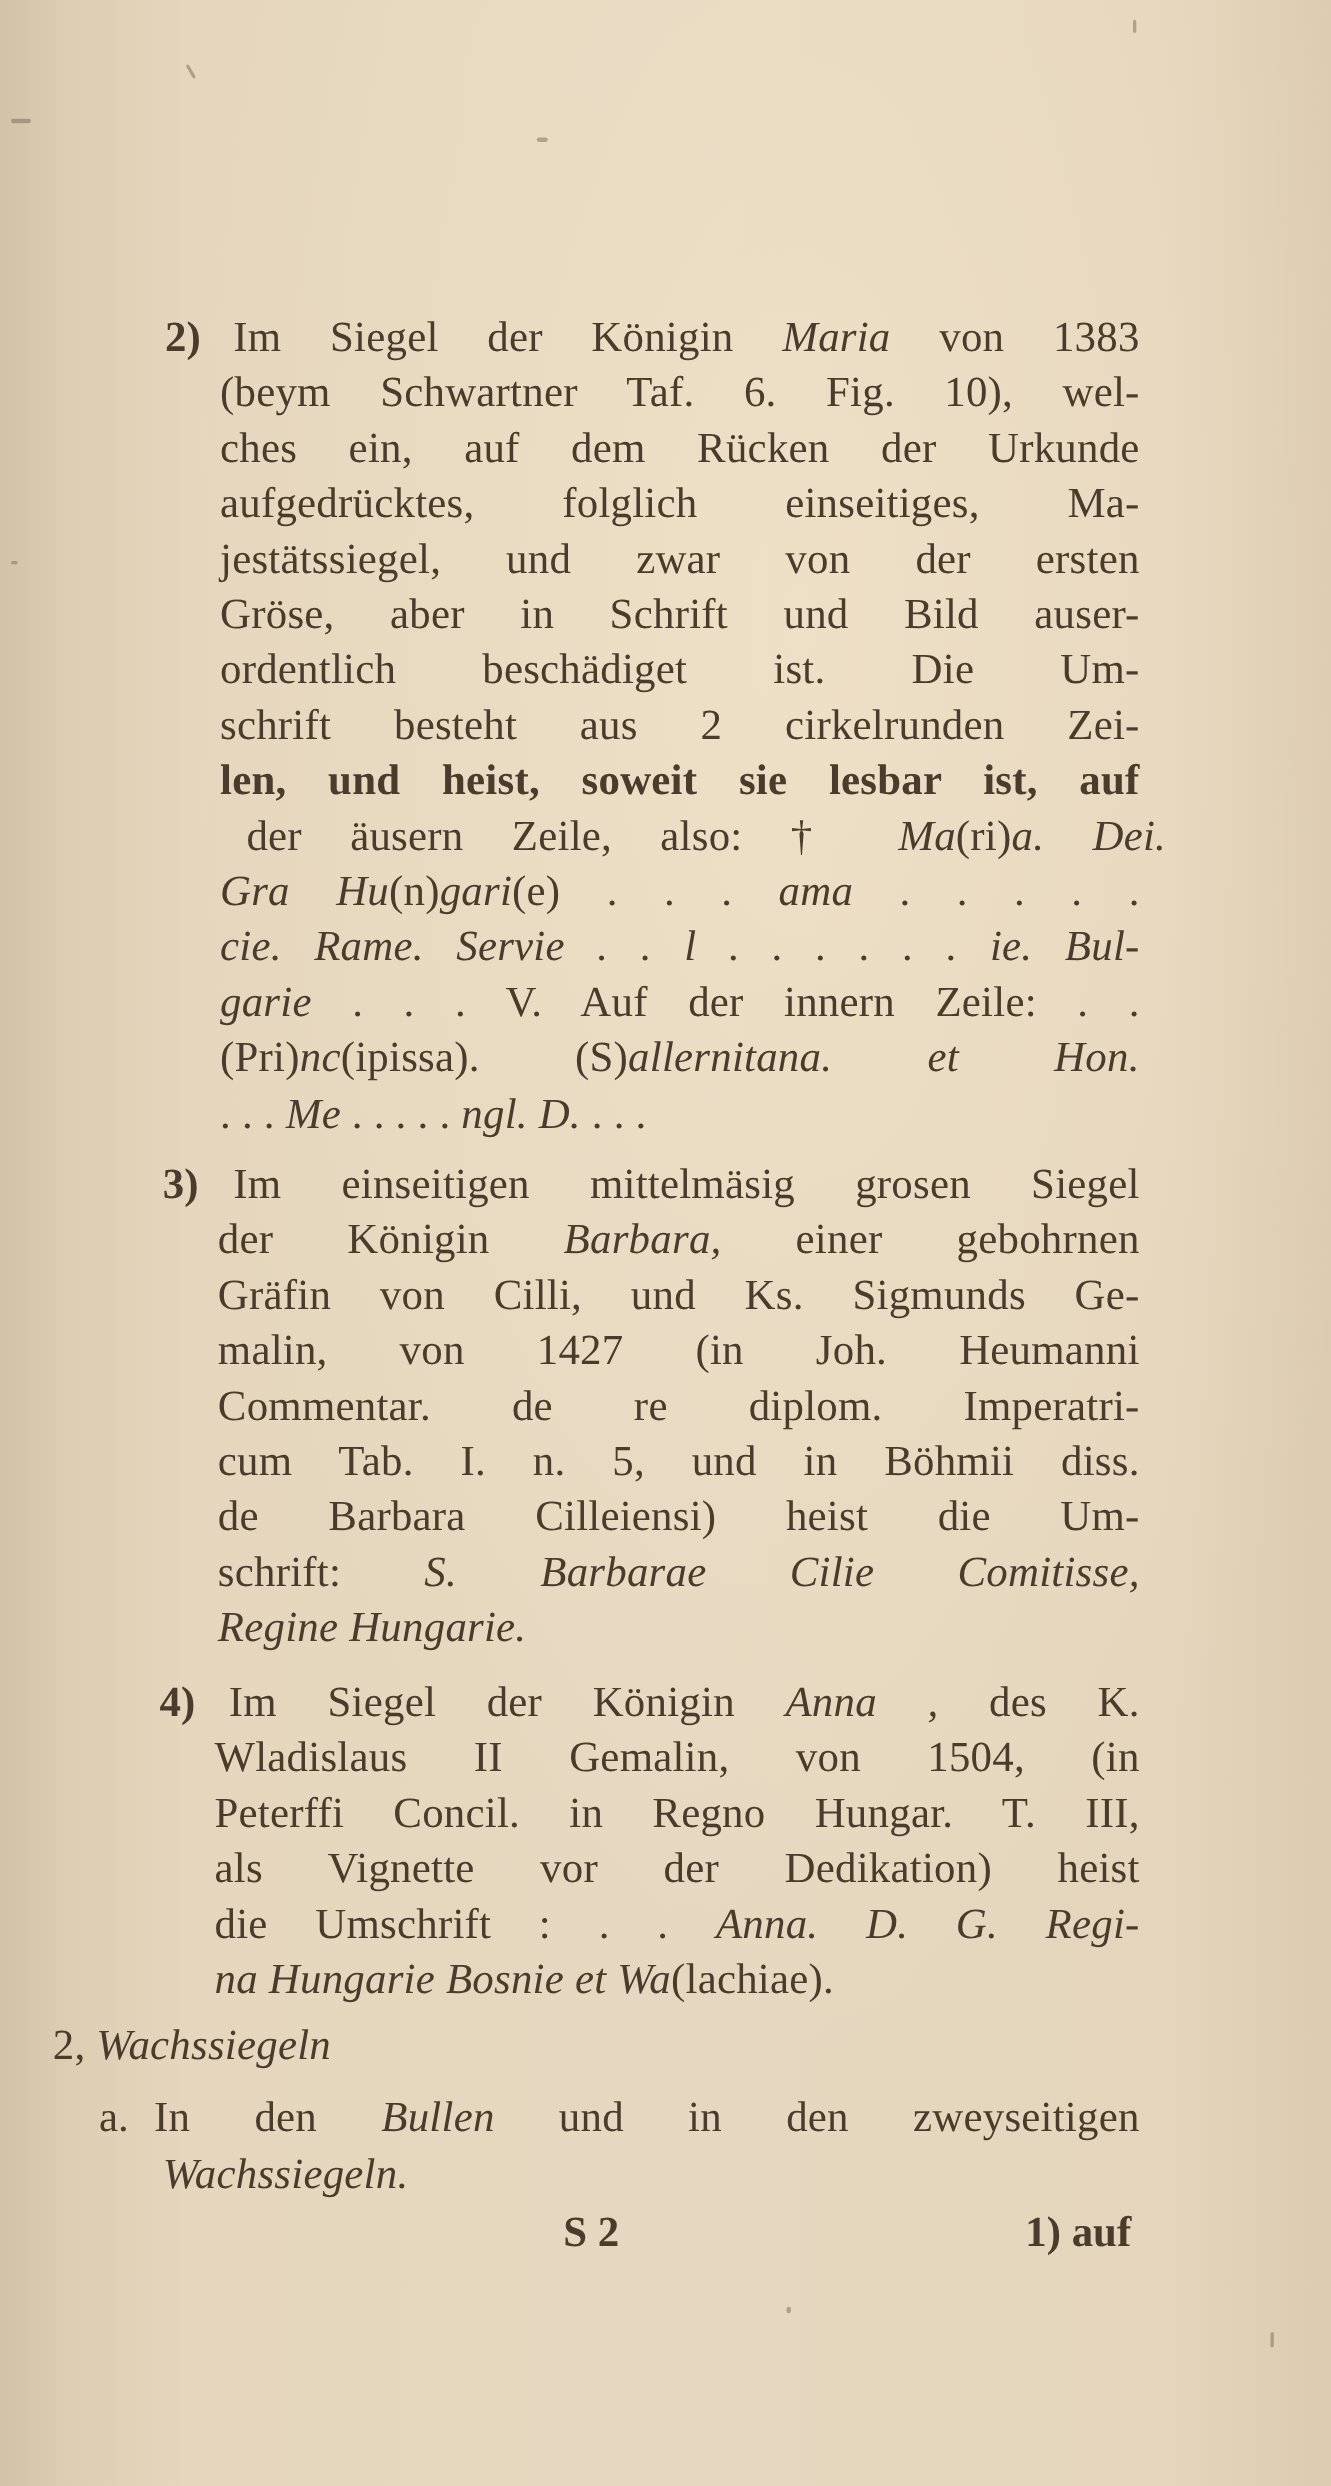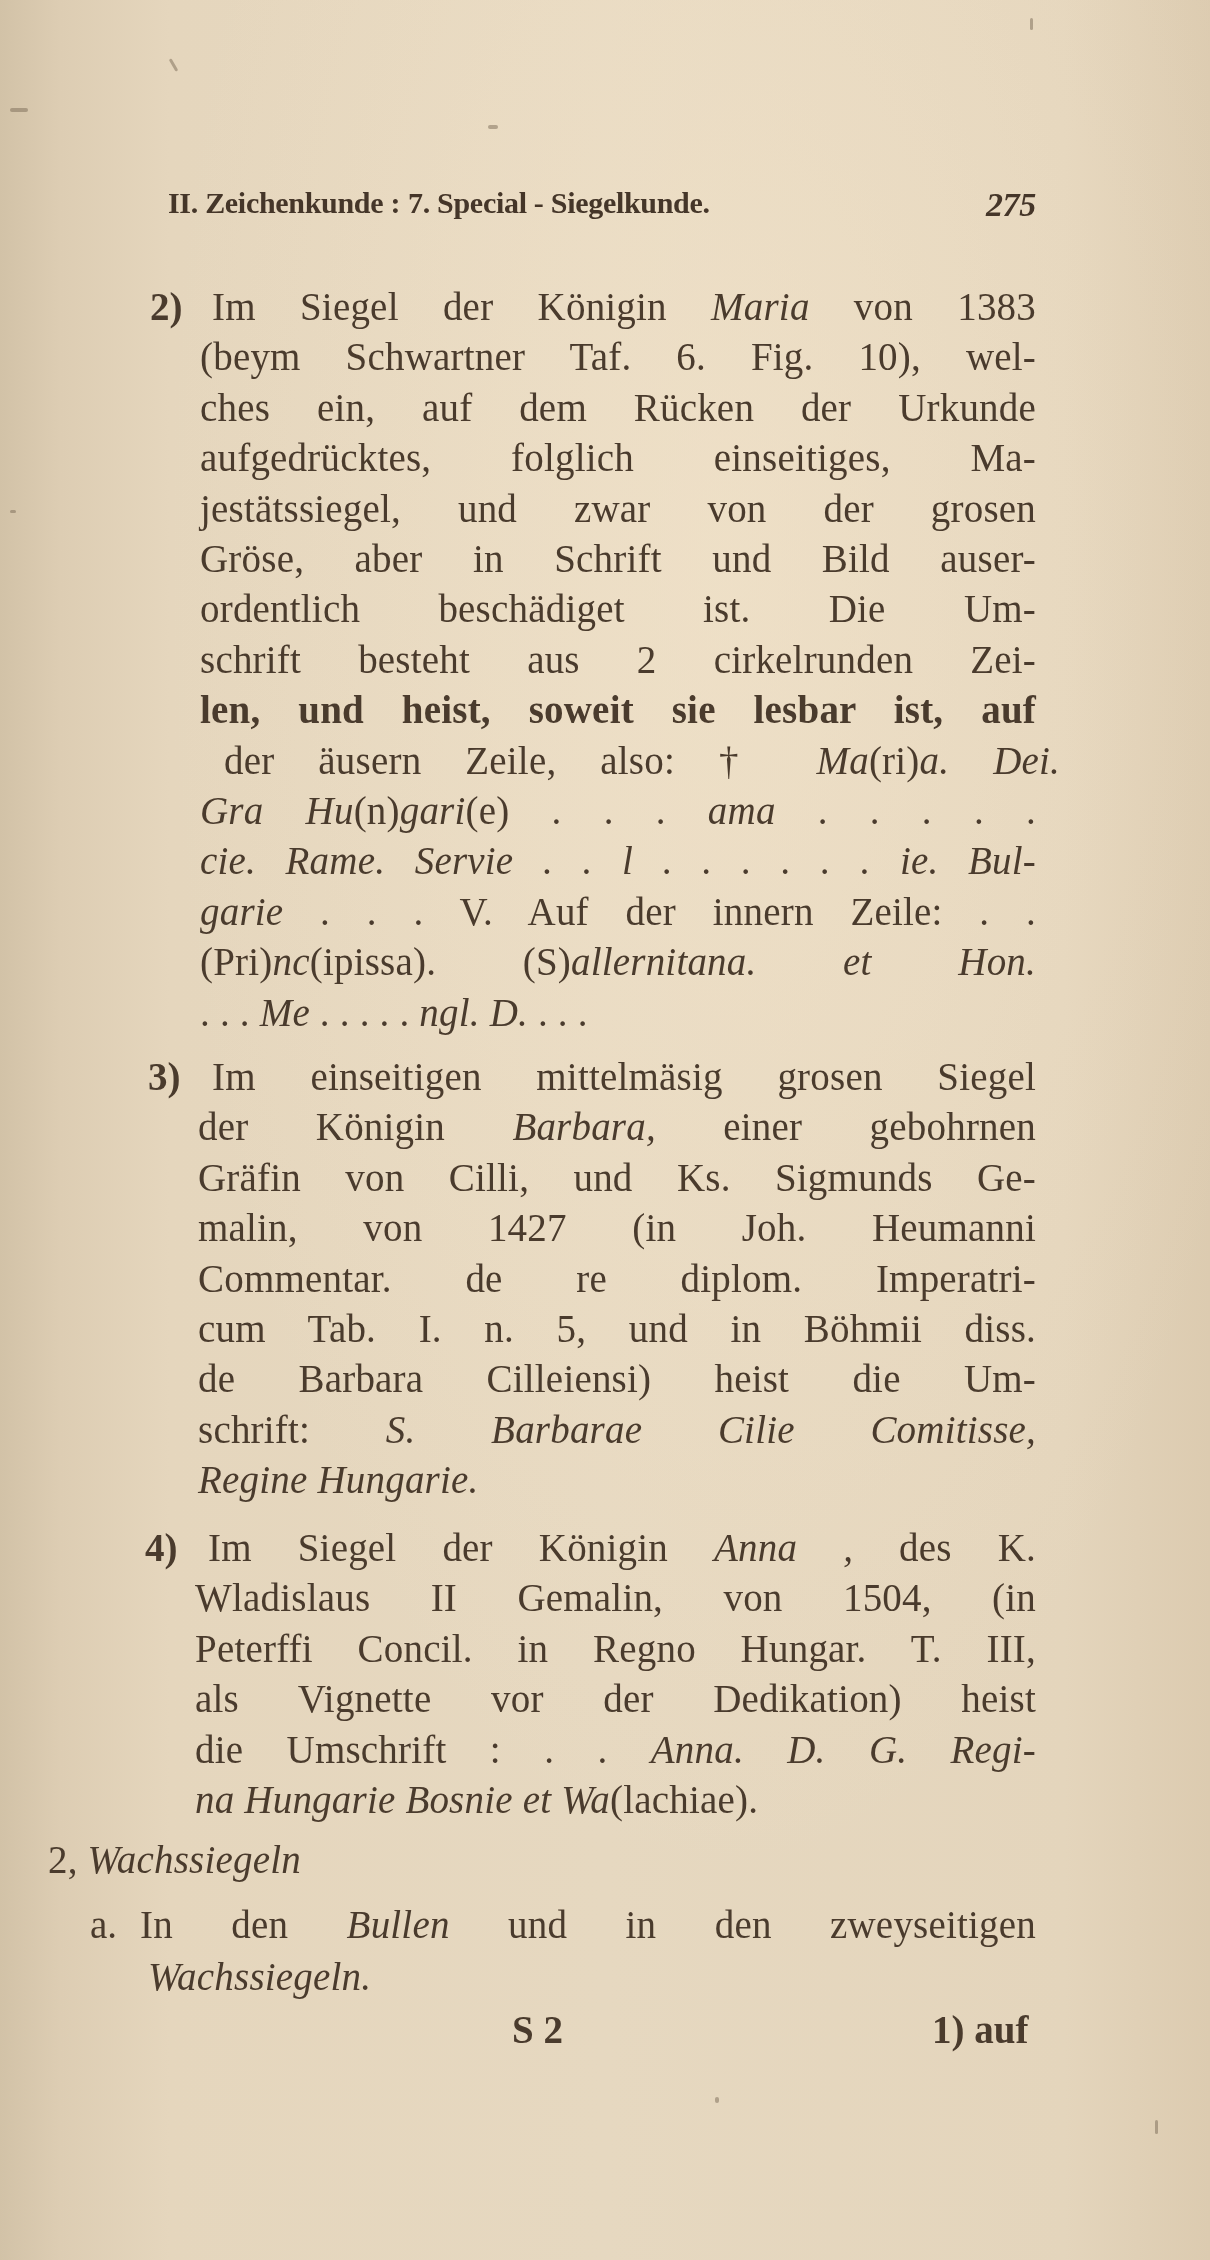--- a/index.html
+++ b/index.html
@@ -67,34 +67,29 @@
       background: #7a6a55;
       opacity: 0.5;
       border-radius: 2px;
     }
   </style>
 </head>
 <body>
 
 <div class="page">
 
-  <div class="running-head">
-    <span class="rh-left">II. Zeichenkunde :</span>
-    <span class="rh-mid">7. Special - Siegelkunde.</span>
-    <span class="rh-num">275</span>
-  </div>
 
   <div>
     <span class="num-label" style="left:150px; top:282px;">2)</span>
     <div>
         <div class="line justify" style="left: 212px; top: 282px; width: 824px;"><span>Im Siegel der Königin </span><span class="it">Maria</span><span> von 1383</span></div>
         <div class="line justify" style="left: 200px; top: 332.4px; width: 836px;"><span>(beym Schwartner Taf. 6. Fig. 10), wel-</span></div>
         <div class="line justify" style="left: 200px; top: 382.8px; width: 836px;"><span>ches ein, auf dem Rücken der Urkunde</span></div>
         <div class="line justify" style="left: 200px; top: 433.2px; width: 836px;"><span>aufgedrücktes, folglich einseitiges, Ma-</span></div>
-        <div class="line justify" style="left: 200px; top: 483.6px; width: 836px;"><span>jestätssiegel, und zwar von der grosen</span></div>
+        <div class="line justify" style="left: 200px; top: 483.6px; width: 836px;"><span>jestätssiegel, und zwar von der ersten</span></div>
         <div class="line justify" style="left: 200px; top: 534px; width: 836px;"><span>Gröse, aber in Schrift und Bild auser-</span></div>
         <div class="line justify" style="left: 200px; top: 584.4px; width: 836px;"><span>ordentlich beschädiget ist. Die Um-</span></div>
         <div class="line justify" style="left: 200px; top: 634.8px; width: 836px;"><span>schrift besteht aus 2 cirkelrunden Zei-</span></div>
         <div class="line justify" style="left: 200px; top: 685.2px; width: 836px; font-weight: bold;"><span>len, und heist, soweit sie lesbar ist, auf</span></div>
         <div class="line justify" style="left: 200px; top: 735.6px; width: 836px; margin-left: 24px;"><span>der äusern Zeile, also: † </span><span class="it">Ma</span><span>(ri)</span><span class="it">a. Dei.</span></div>
         <div class="line justify" style="left: 200px; top: 786px; width: 836px;"><span class="it">Gra Hu</span><span>(n)</span><span class="it">gari</span><span>(e) . . . </span><span class="it">ama</span><span> . . . . .</span></div>
         <div class="line justify" style="left: 200px; top: 836.4px; width: 836px;"><span class="it">cie. Rame. Servie . . l . . . . . . ie. Bul-</span></div>
         <div class="line justify" style="left: 200px; top: 886.8px; width: 836px;"><span class="it">garie</span><span> . . . V. Auf der innern Zeile: . .</span></div>
         <div class="line justify" style="left: 200px; top: 937.2px; width: 836px;"><span>(Pri)</span><span class="it">nc</span><span>(ipissa). (S)</span><span class="it">allernitana. et Hon.</span></div>
         <div class="line" style="left: 200px; top: 987.6px;"><span>. . . </span><span class="it">Me</span><span> . . . . . </span><span class="it">ngl. D.</span><span> . . .</span></div>

